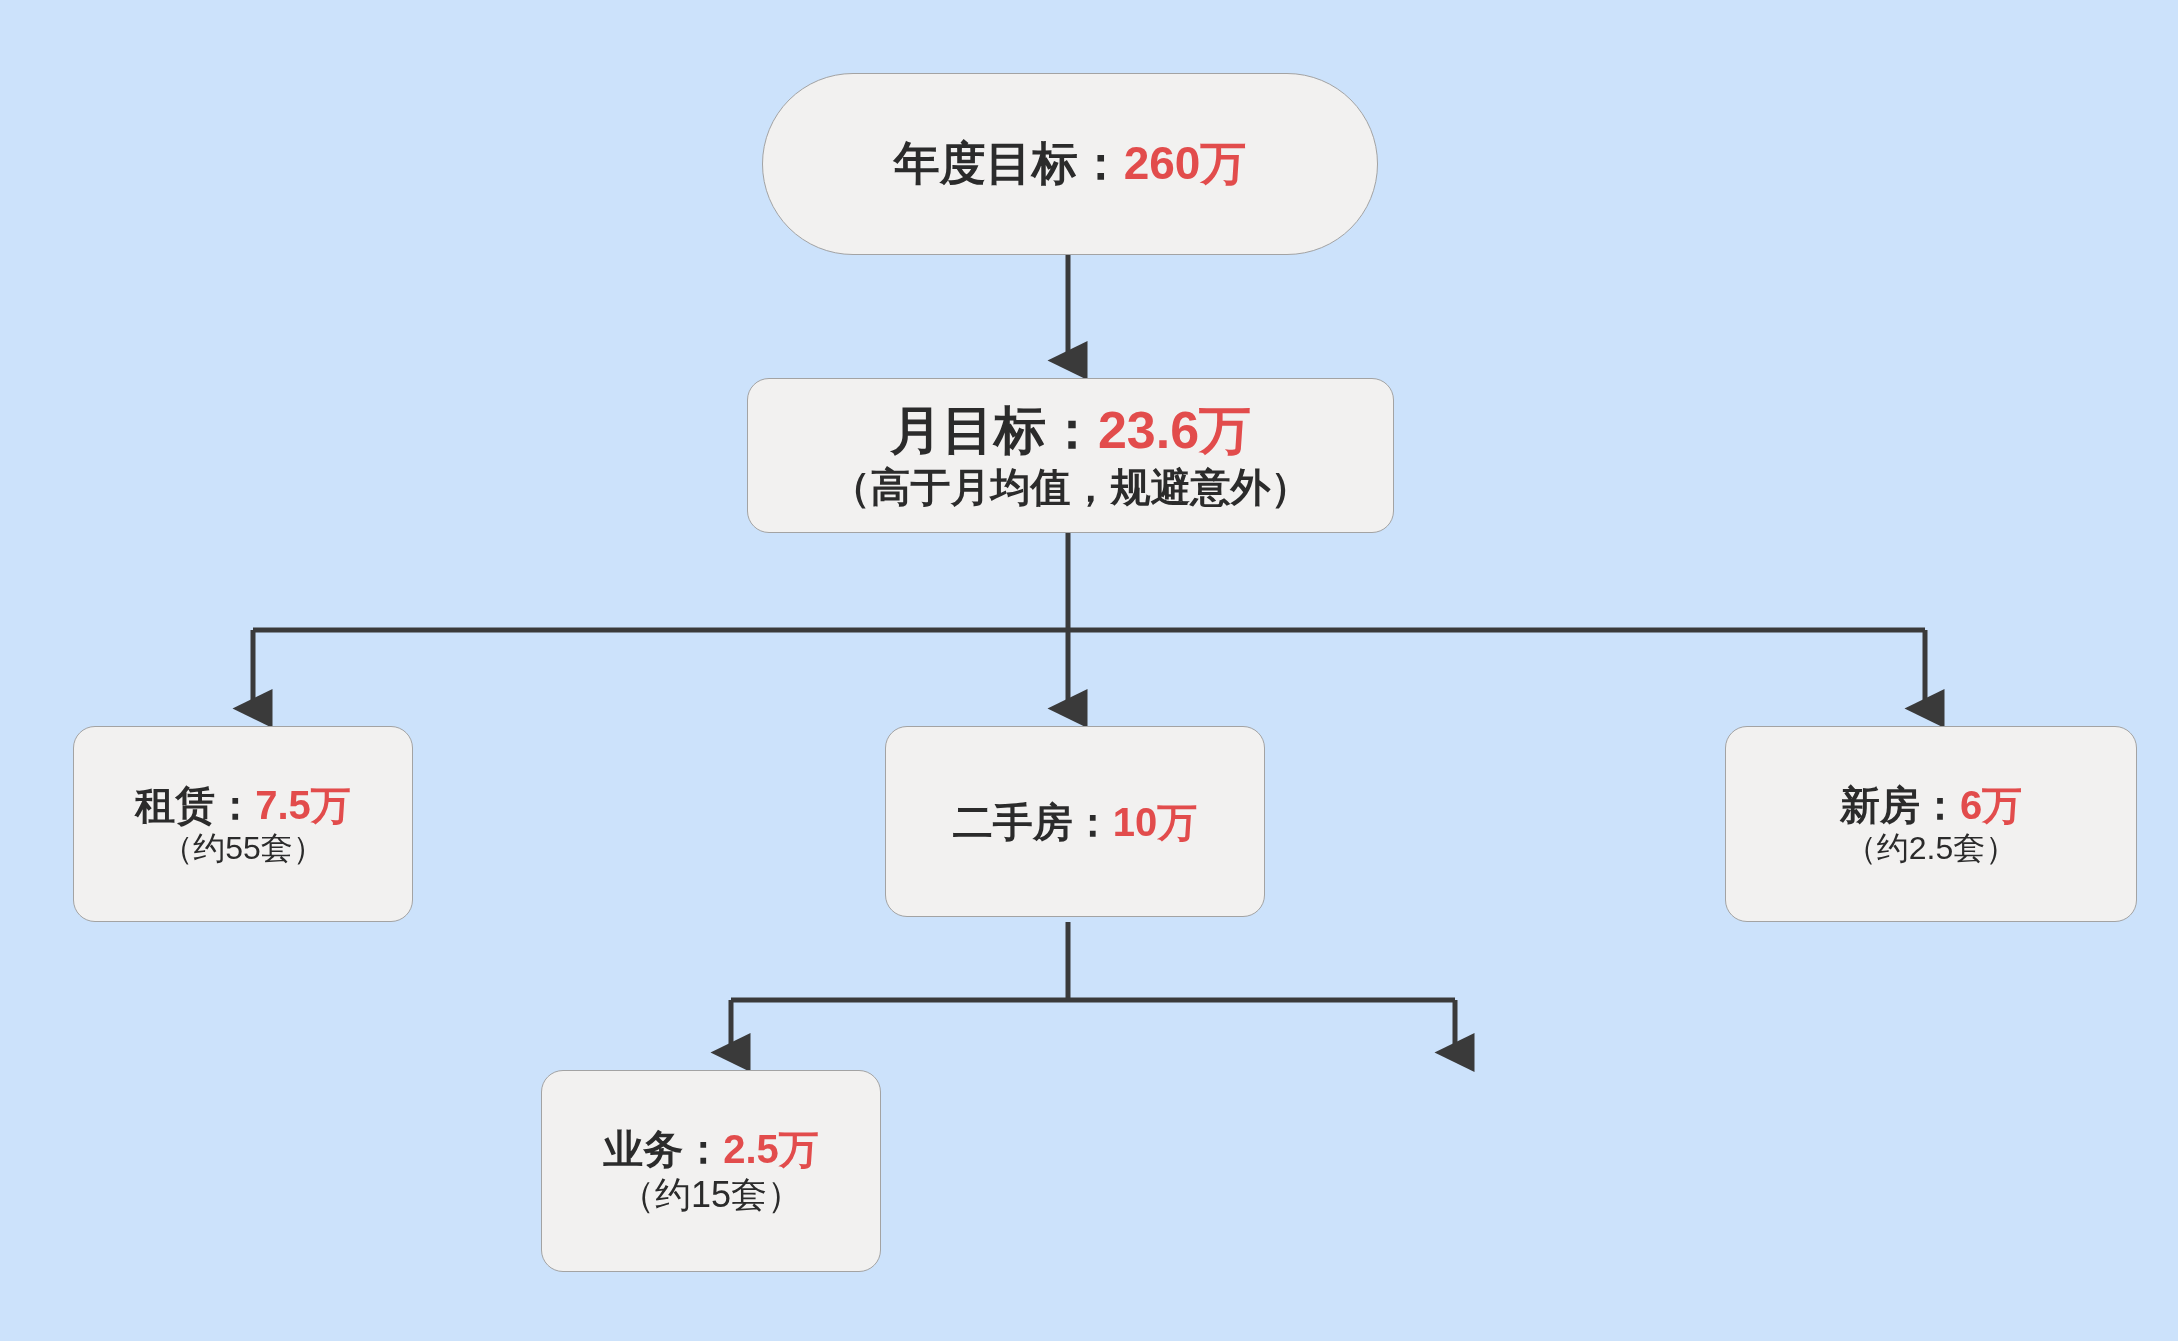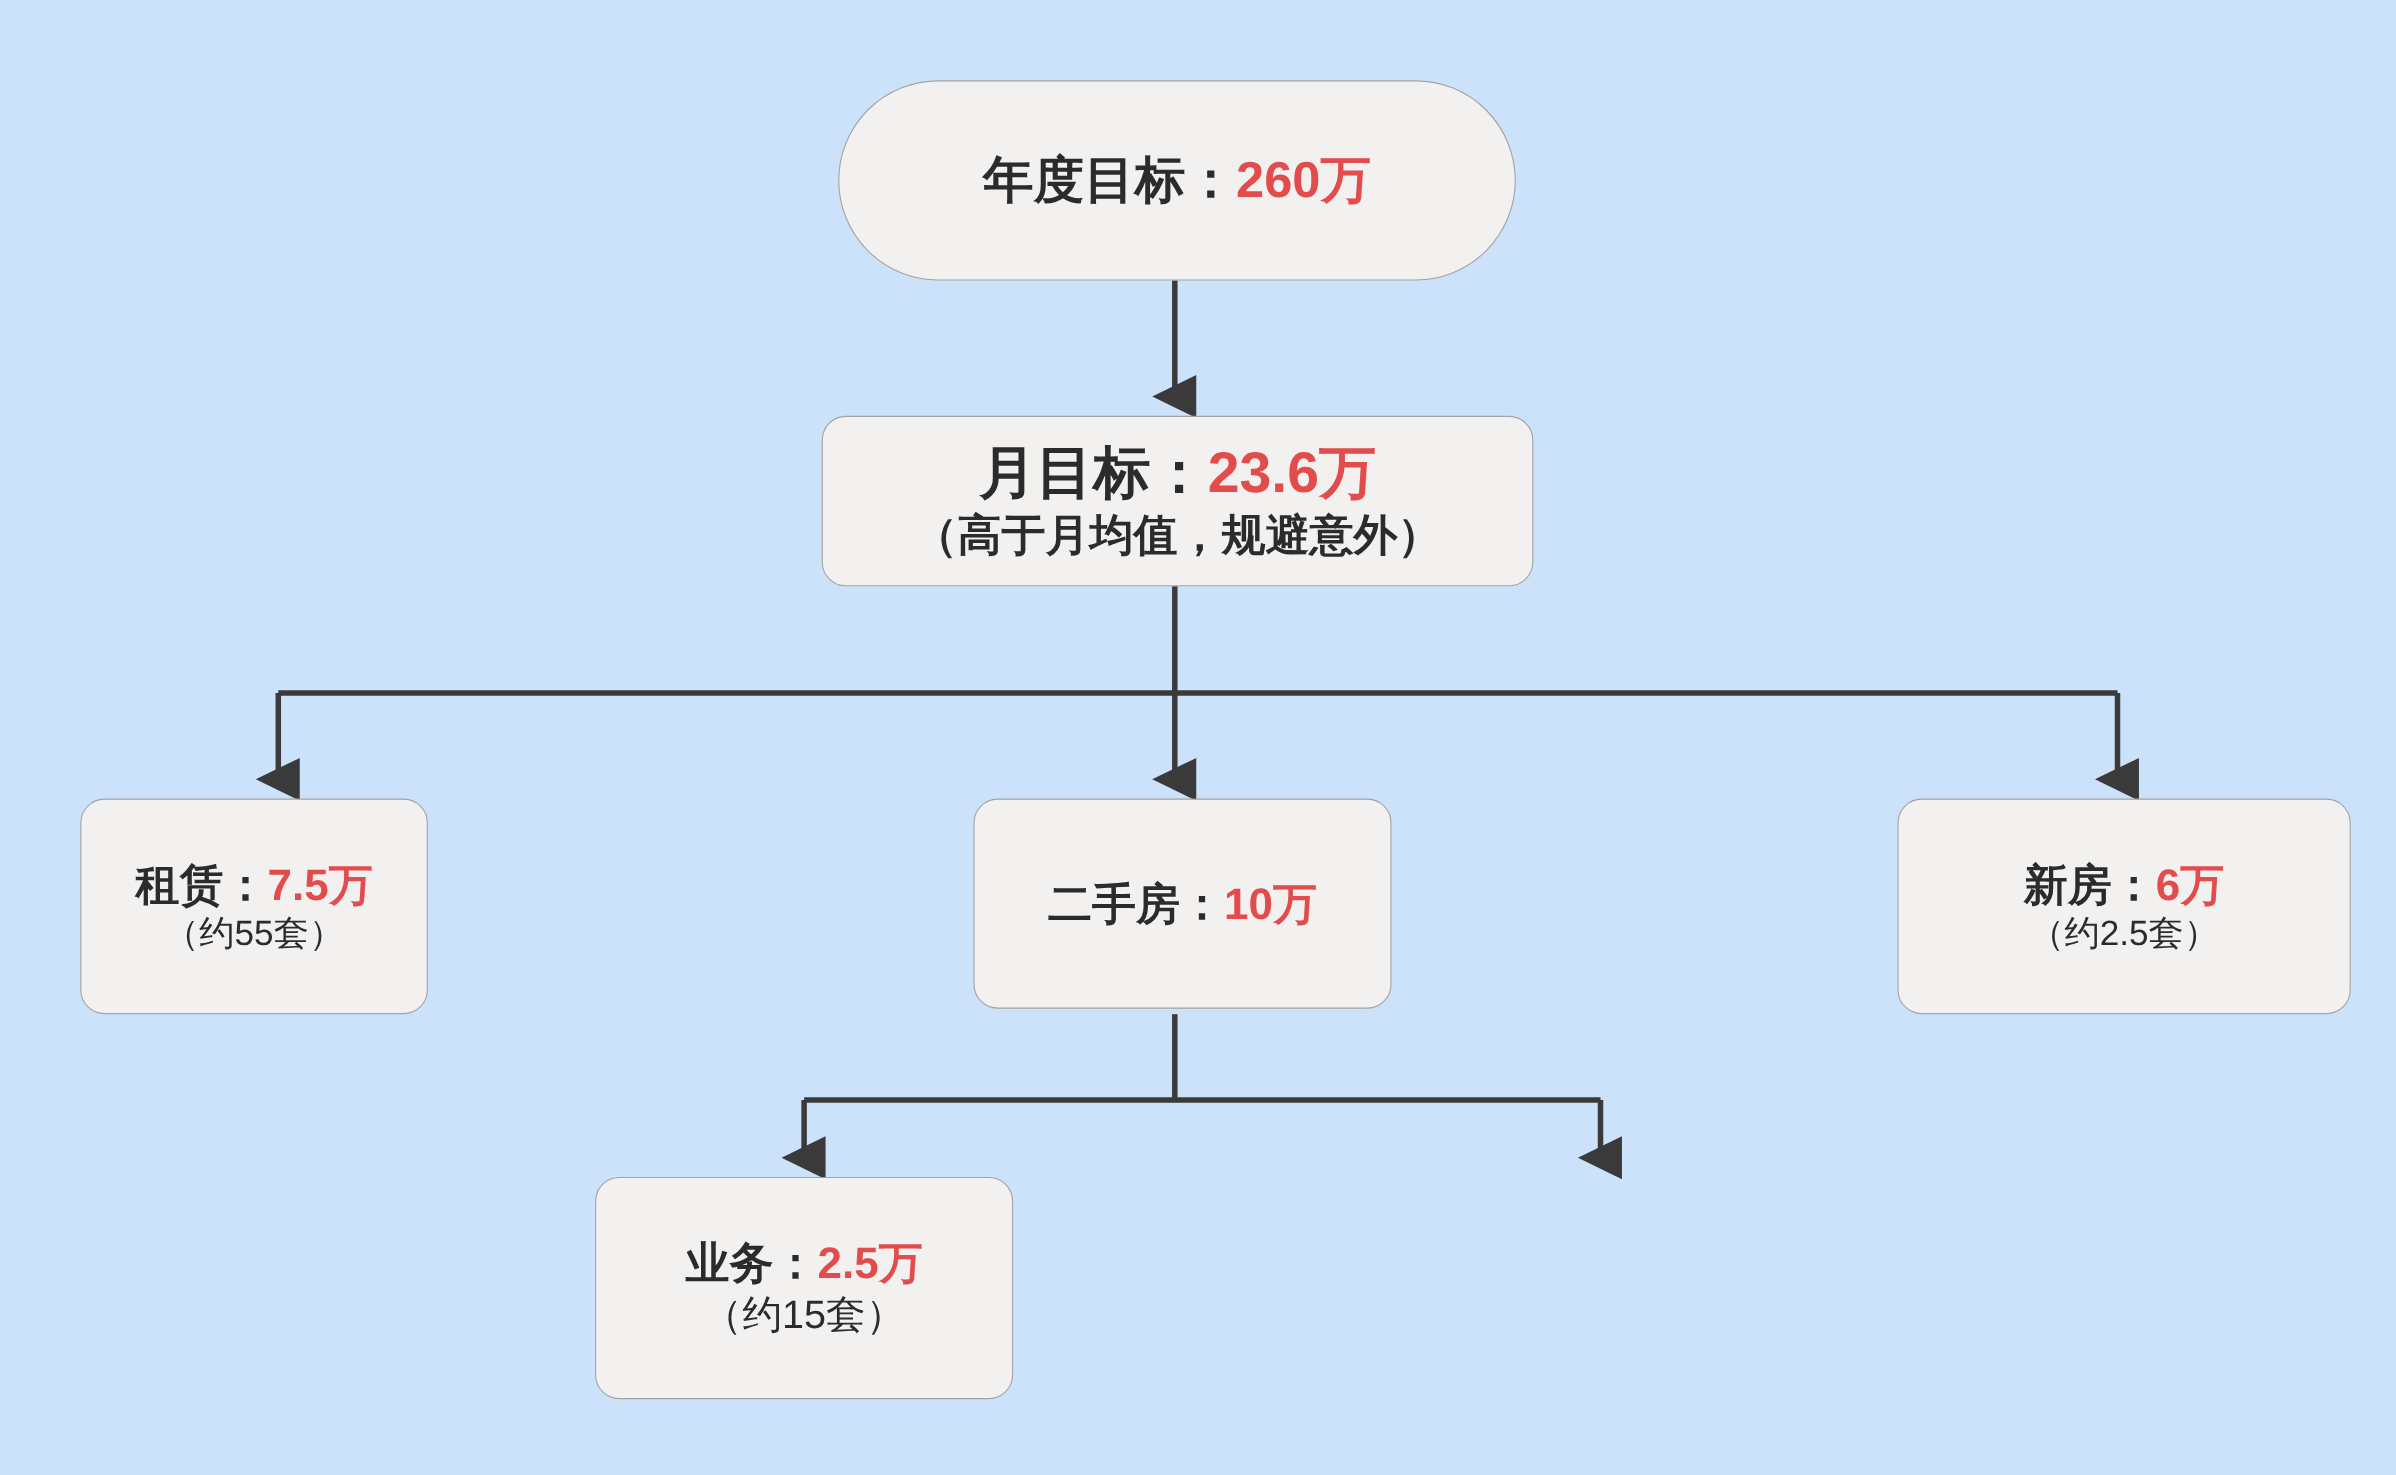--- a/index.html
+++ b/index.html
@@ -108,33 +108,33 @@
 
   <div class="node pill n-root" style="left:762px; top:73px; width:616px; height:182px;">
     <div class="line-main"><span>年度目标：</span><span class="accent">260万</span></div>
   </div>
 
   <div class="node rounded n-month" style="left:747px; top:378px; width:647px; height:155px;">
     <div class="line-main"><span>月目标：</span><span class="accent">23.6万</span></div>
     <div class="line-sub bold">（高于月均值，规避意外）</div>
   </div>
 
-  <div class="node rounded n-lvl3" style="left:73px; top:726px; width:316px; height:196px;">
+  <div class="node rounded n-lvl3" style="left:73px; top:726px; width:340px; height:196px;">
     <div class="line-main"><span>租赁：</span><span class="accent">7.5万</span></div>
     <div class="line-sub">（约55套）</div>
   </div>
 
   <div class="node rounded n-lvl3" style="left:885px; top:726px; width:380px; height:191px;">
     <div class="line-main"><span>二手房：</span><span class="accent">10万</span></div>
   </div>
 
   <div class="node rounded n-lvl3" style="left:1725px; top:726px; width:412px; height:196px;">
     <div class="line-main"><span>新房：</span><span class="accent">6万</span></div>
     <div class="line-sub">（约2.5套）</div>
   </div>
 
-  <div class="node rounded n-lvl4" style="left:541px; top:1070px; width:380px; height:202px;">
+  <div class="node rounded n-lvl4" style="left:541px; top:1070px; width:340px; height:202px;">
     <div class="line-main"><span>业务：</span><span class="accent">2.5万</span></div>
     <div class="line-sub">（约15套）</div>
   </div>
 
 
 </div>
 
 </body></html>

